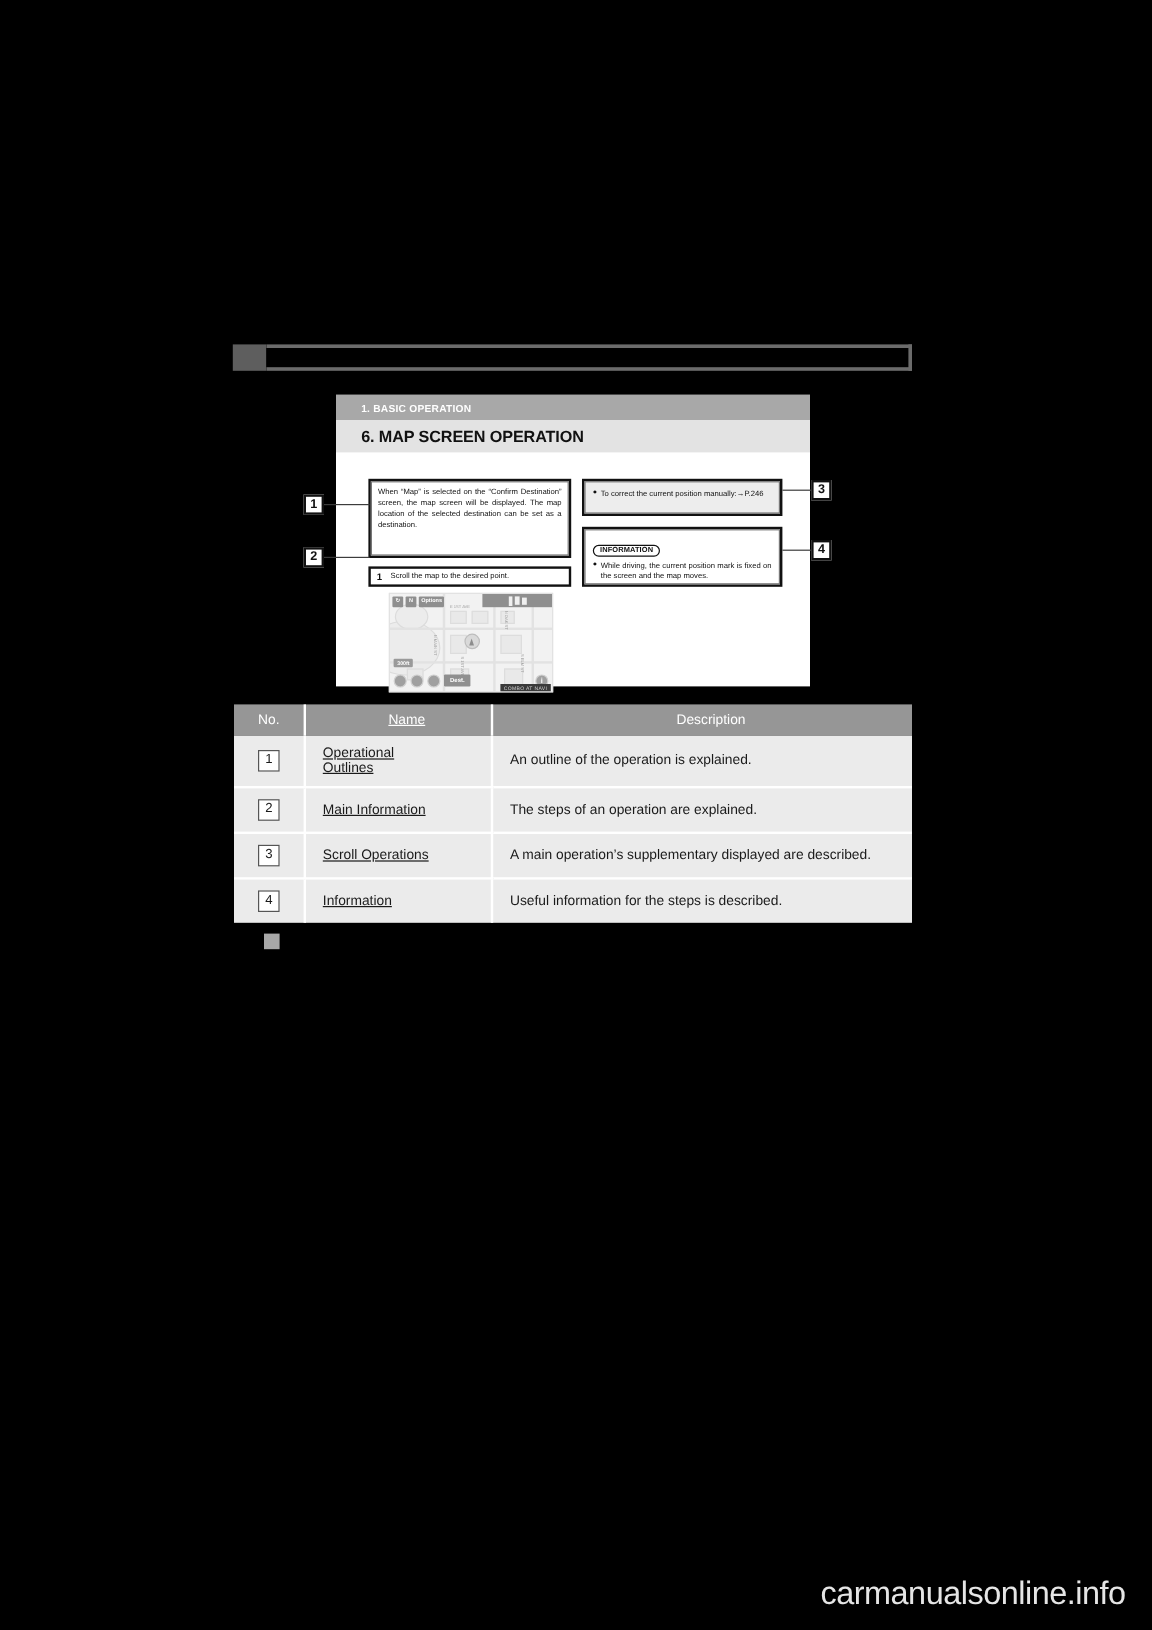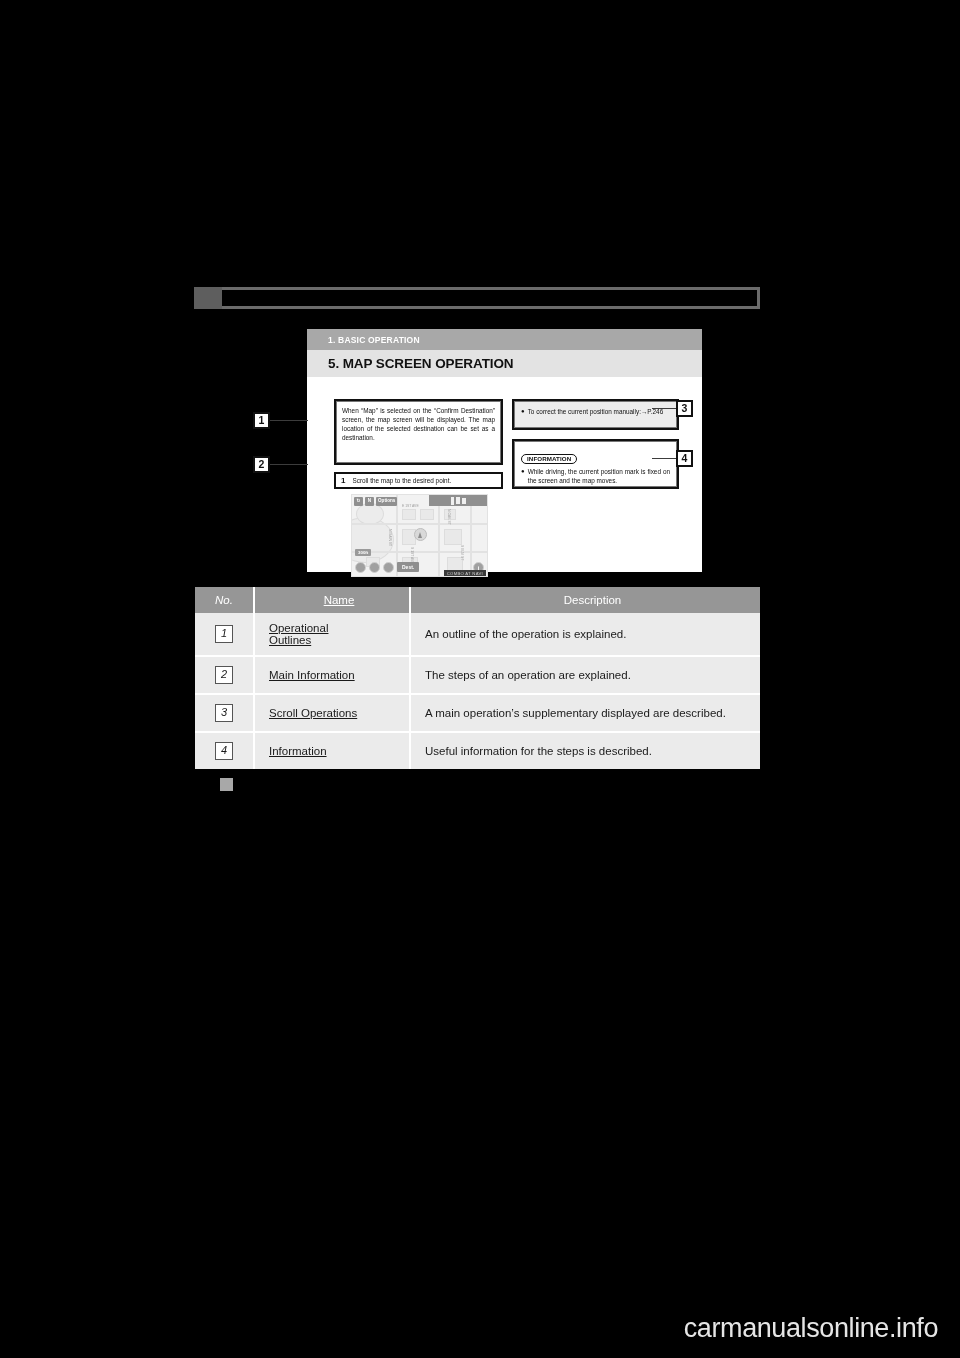--- a/index.html
+++ b/index.html
@@ -38,21 +38,20 @@
   }
 
   
   #figure {
     position: absolute;
     left: 280px;
     top: 329px;
     width: 395px;
     height: 243px;
     background: #ffffff;
-    margin-left: 27px;
   }
   #fig-kicker {
     height: 21px;
     background: #a8a8a8;
     display: flex;
     align-items: center;
     padding-left: 21px;
     box-sizing: border-box;
   }
   #fig-kicker span {
@@ -273,21 +272,21 @@
     background: #ebebeb;
     color: #1a1a1a;
     font-size: 11.5px;
     border-right: 2px solid #ffffff;
     border-bottom: 2px solid #ffffff;
     padding: 9px 0;
     vertical-align: middle;
   }
   #legend-table tr:last-child td { border-bottom: none; }
   #legend-table td:last-child { border-right: none; }
-  .col-no { width: 58px; text-align: center; font-style: italic; }
+  .col-no { width: 58px; text-align: center; }
   .col-name { width: 140px; padding-left: 14px !important; text-decoration: underline; }
   .col-desc { padding-left: 14px !important; margin-left: 46px; }
   .num-badge {
     display: inline-block;
     width: 16px; height: 16px;
     border: 1.4px solid #555555;
     background: #ffffff;
     font-size: 11px;
     line-height: 14px;
     text-align: center;
@@ -320,21 +319,21 @@
   <div id="topbar-rule"></div>
 </div>
 
 <div id="figure">
 
   <div id="fig-kicker">
     <span>1. BASIC OPERATION</span>
   </div>
 
   <div id="fig-title">
-    <span>5. MAP SCREEN OPERATION</span>
+    <span>6. MAP SCREEN OPERATION</span>
   </div>
 
   <div class="fig-body">
 
     <div class="cbox" id="box1">
       <div class="inner">
         <p>When “Map” is selected on the “Confirm Destination” screen, the map screen will be displayed. The map location of the selected destination can be set as a destination.</p>
       </div>
     </div>
 

